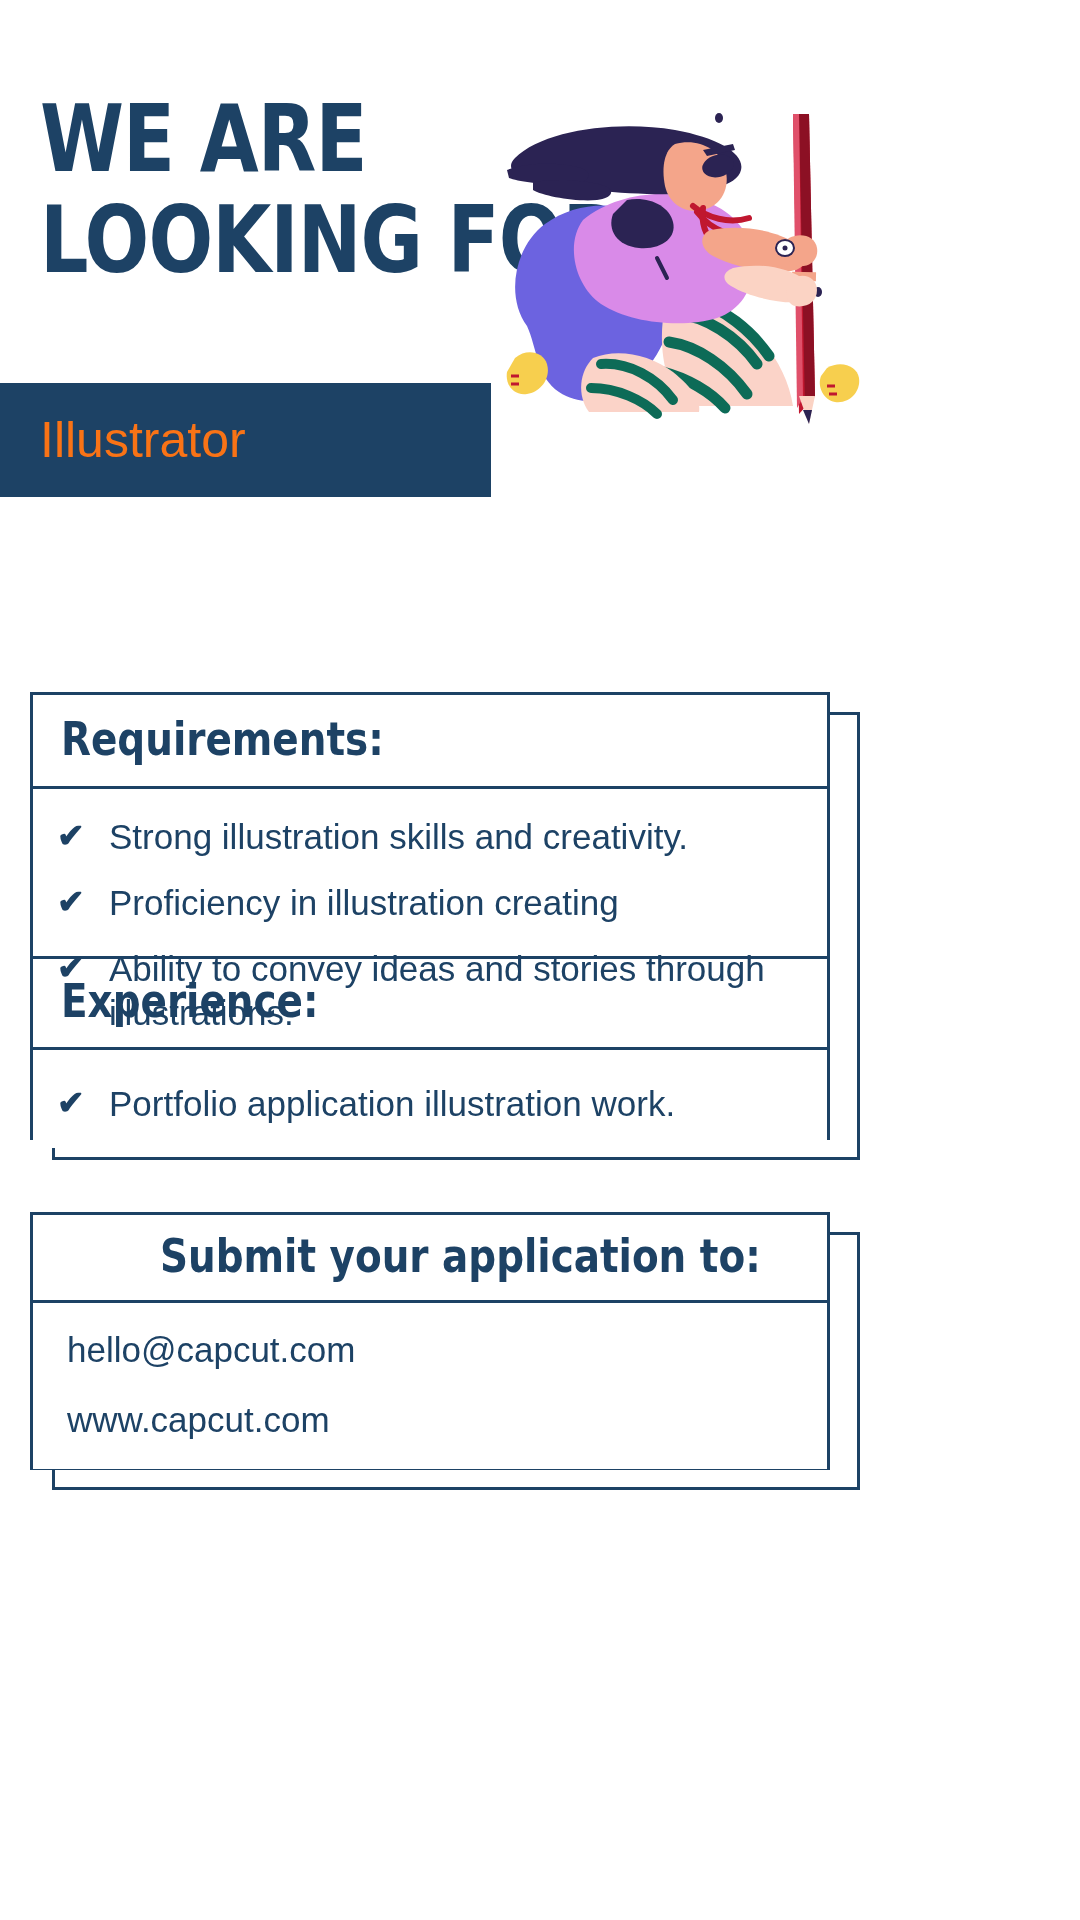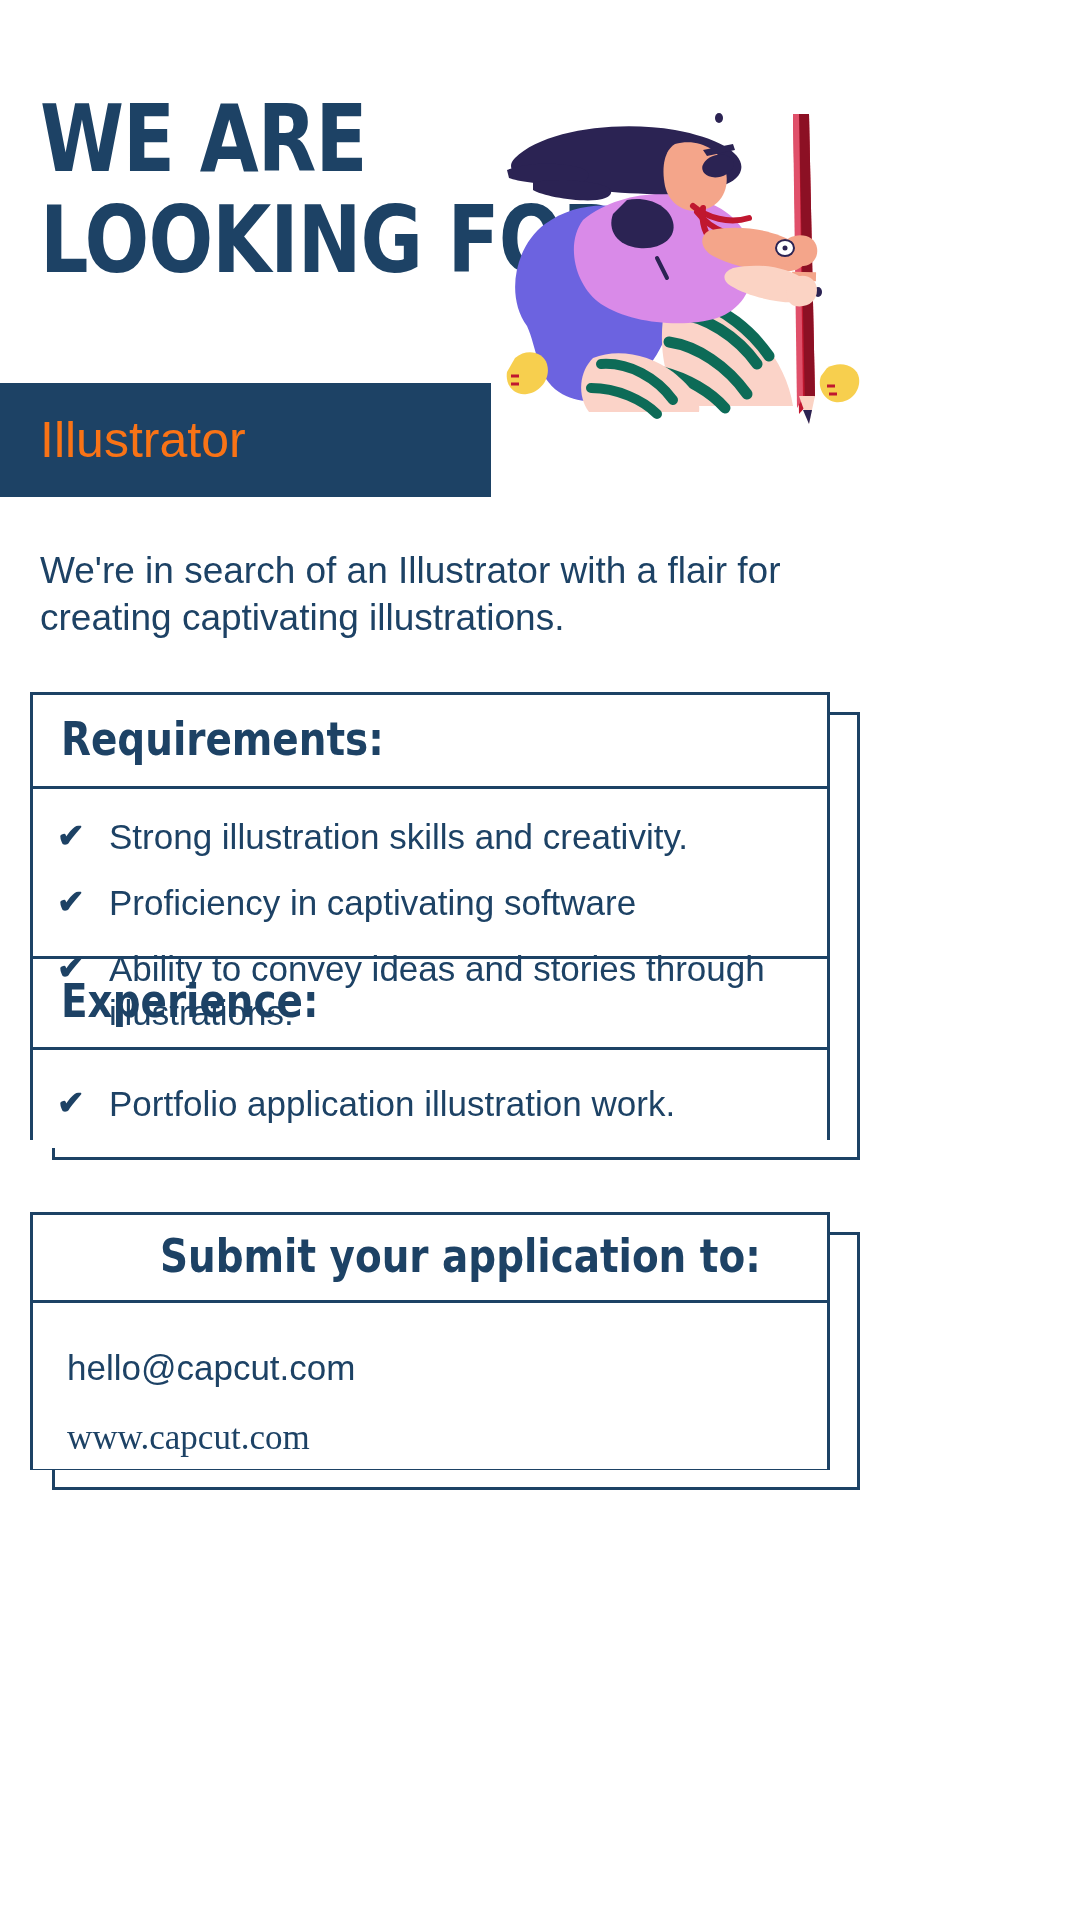--- a/index.html
+++ b/index.html
@@ -101,28 +101,28 @@
   .bullet .tick {
     flex:0 0 auto;
     width:52px;
     font-size:33px;
     font-weight:700;
     line-height:1.26;
     color:#1d4265;
   }
   .bullet .btext { flex:1 1 auto; }
 
-  .contact-body { padding:44px 30px 34px 34px; }
+  .contact-body { padding:26px 30px 34px 34px; }
   .contact-line {
     color:#1d4265;
     font-size:35px;
     line-height:1.2;
     margin-bottom:28px;
   }
-  .contact-line:last-child { margin-bottom:16px;font-family:Liberation Serif, serif; }
+  .contact-line:last-child { margin-bottom:16px; }
 
   
   .illus { position:absolute; left:497px; top:96px; width:400px; height:330px; z-index:3; }
   .illus svg { display:block; width:100%; height:100%; overflow:visible; }
 </style>
 </head>
 <body>
 
 <div class="poster">
 
@@ -220,38 +220,37 @@
                C282 208 250 200 234 190 C224 184 226 176 236 172 Z" fill="#fbd3c4"></path>
 
       <path d="M292 142 C304 136 318 140 320 152 C322 164 312 172 300 170 C288 168 282 150 292 142 Z" fill="#f4a58a"></path>
       <path d="M296 182 C308 176 320 182 320 194 C320 206 310 212 298 210 C288 208 286 188 296 182 Z" fill="#fbd3c4"></path>
 
       <ellipse cx="288" cy="152" rx="9" ry="8" fill="#ffffff" stroke="#2b2353" stroke-width="2"></ellipse>
       <circle cx="288" cy="152" r="2.5" fill="#2b2353"></circle>
     </svg>
   </div>
 
-  <div class="intro">We're in search of an Illustrator with a flair for creating captivating illustrations.</div>
 
   <div class="card-group" style="left:30px; top:692px; width:830px; height:468px;">
     <div class="card-shadow" style="left:22px; top:20px; width:808px; height:448px;"></div>
     <div class="card-main" style="left:0px; top:0px; width:800px; height:448px;">
 
       <div class="cell cell-head" style="height:94px;">
         <span class="head-text">Requirements:</span>
       </div>
 
       <div class="cell cell-body" style="height:170px;">
         <div class="bullet">
           <span class="tick">✔</span>
           <span class="btext">Strong illustration skills and creativity.</span>
         </div>
         <div class="bullet">
           <span class="tick">✔</span>
-          <span class="btext">Proficiency in captivating software</span>
+          <span class="btext">Proficiency in illustration creating</span>
         </div>
         <div class="bullet">
           <span class="tick">✔</span>
           <span class="btext">Ability to convey ideas and stories through illustrations.</span>
         </div>
       </div>
 
       <div class="cell cell-head" style="height:91px;">
         <span class="head-text">Experience:</span>
       </div>

